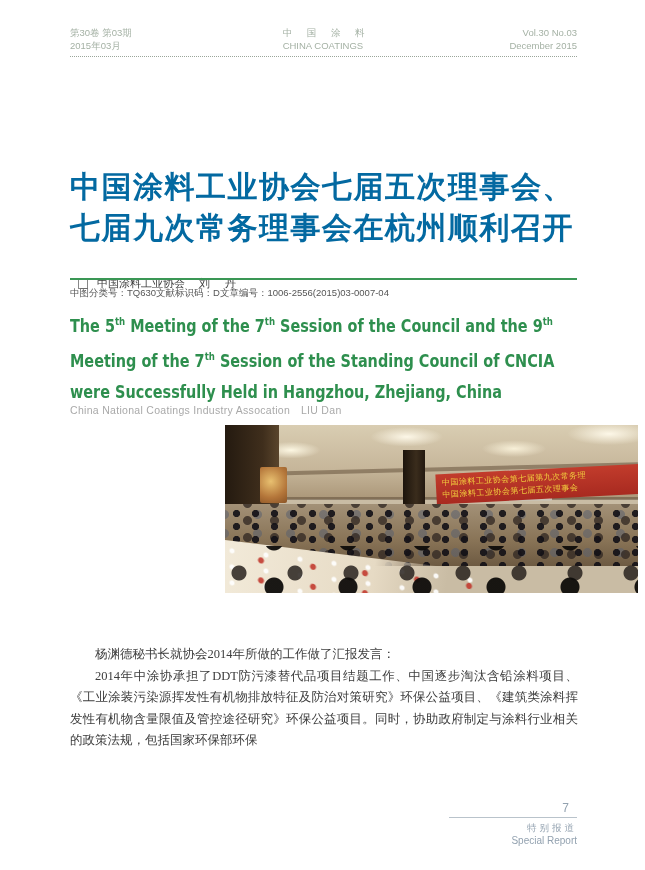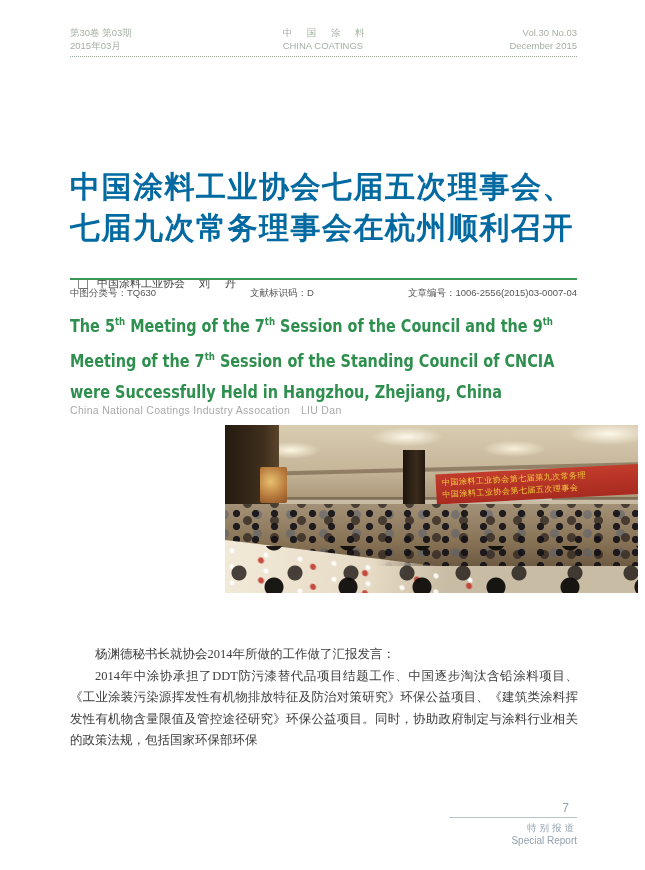--- a/index.html
+++ b/index.html
@@ -41,21 +41,21 @@
     display:inline-block;margin-right:9px;flex:0 0 auto;
   }
   .author-aff{margin-right:14px;}
   .author-name{letter-spacing:2px;}
   .green-rule{
     position:absolute;left:70px;top:278px;width:507px;height:2px;
     background:#3a9755;
   }
   .class-row{
     position:absolute;left:70px;top:287px;width:507px;
-    display:flex;justify-content:space-between;
+    display:flex;
     font-size:9.5px;color:#555555;
   }
   .title-en{
     position:absolute;left:70px;top:306px;width:520px;
     font-weight:bold;color:#2e8f4e;
     font-family:"DejaVu Sans",sans-serif;
   }
   .title-en .tline{
     white-space:nowrap;font-size:18.5px;line-height:31px;
     transform:scaleX(0.78);transform-origin:left center;

